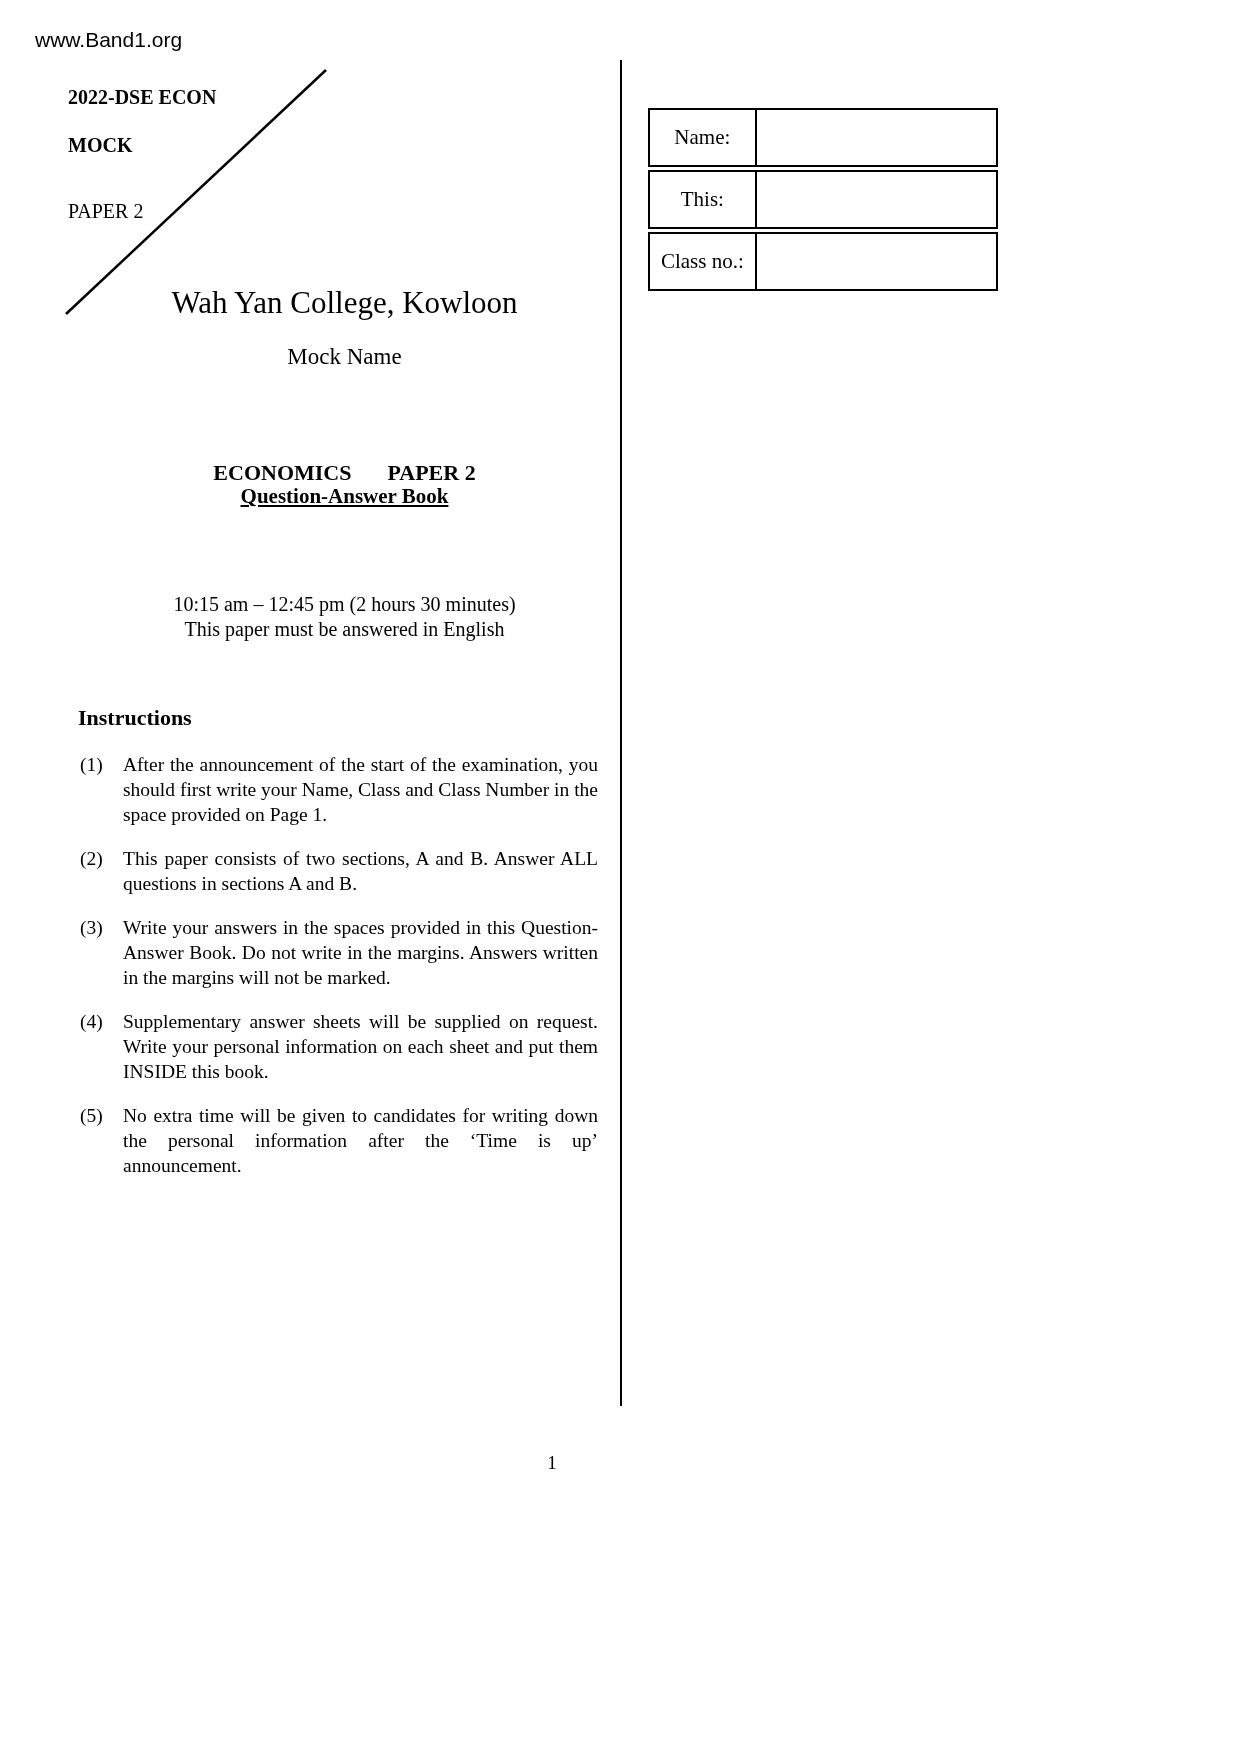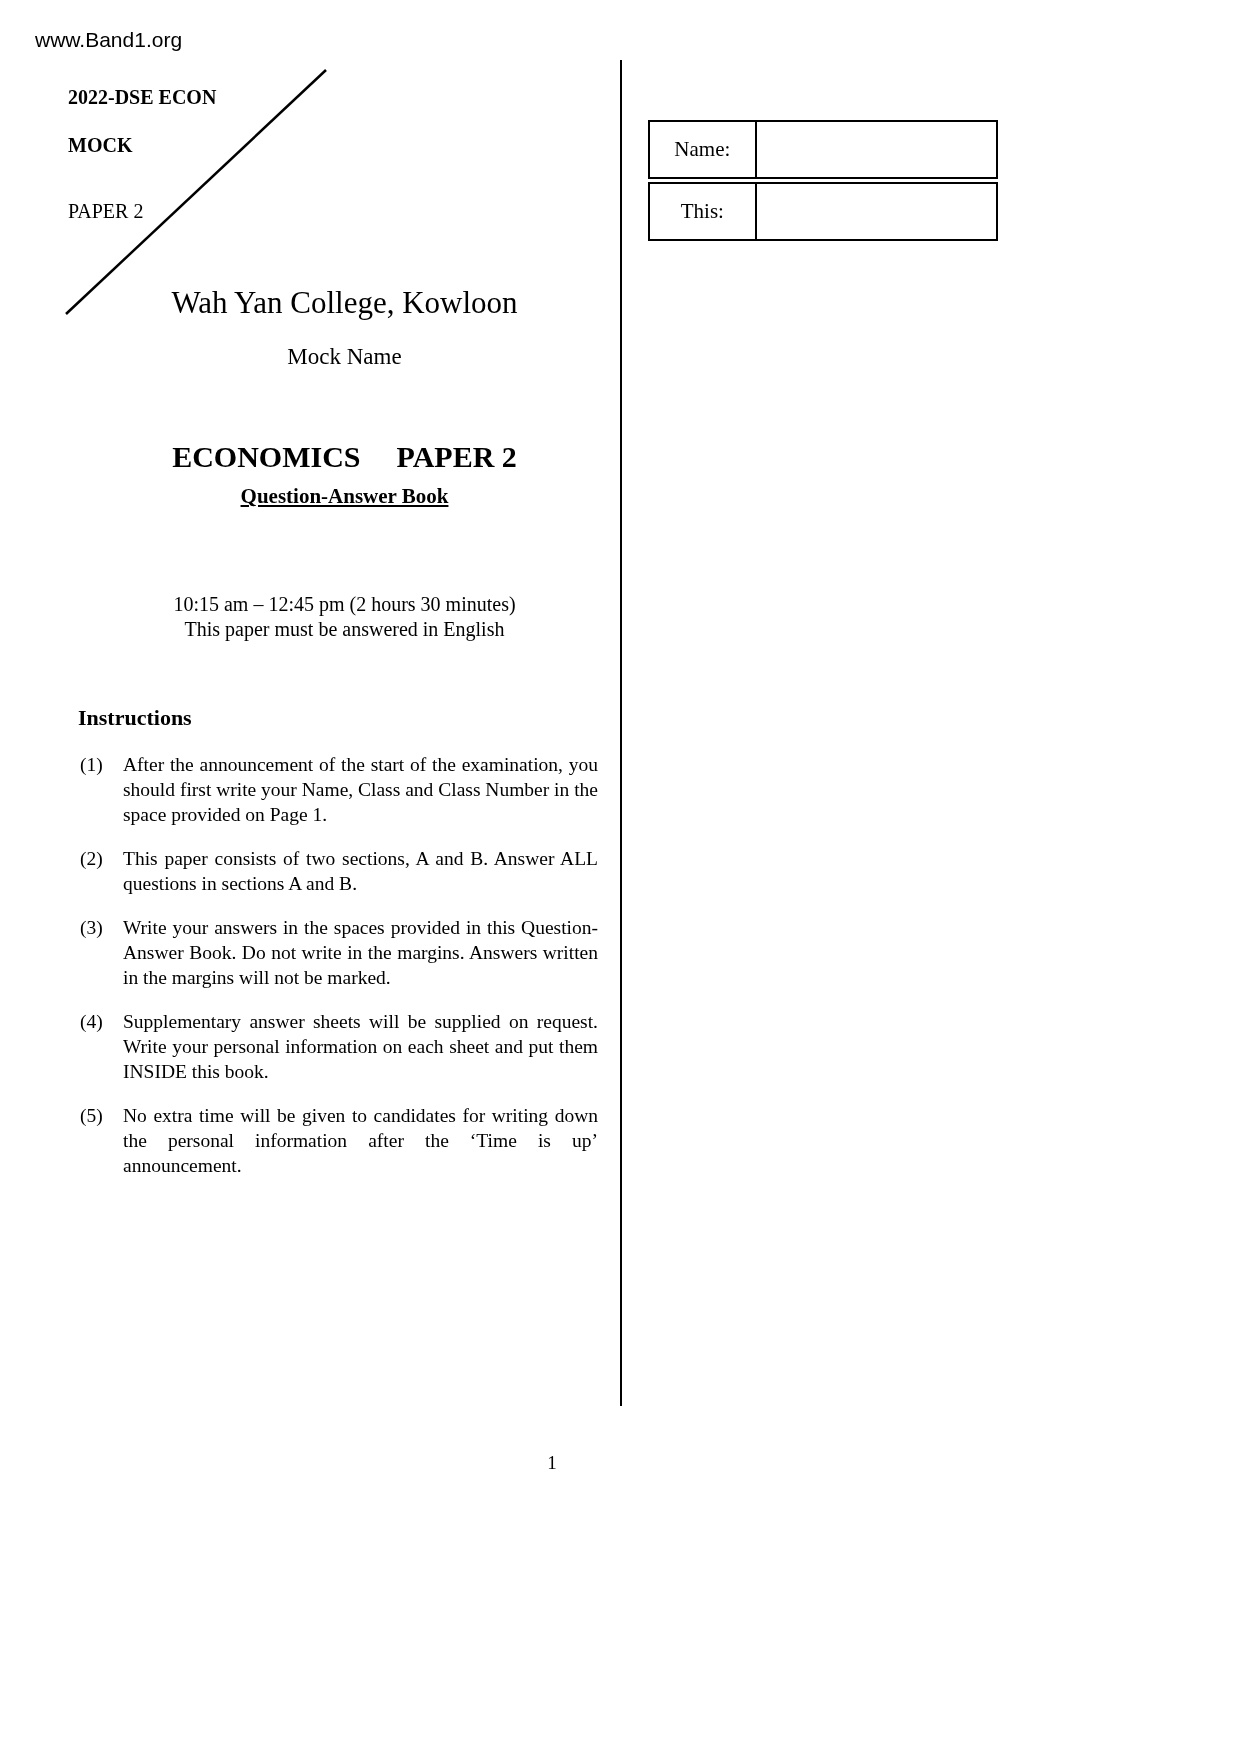--- a/index.html
+++ b/index.html
@@ -20,41 +20,41 @@
     font-size: 21px;
   }
 
   .corner-block { position: absolute; left: 68px; top: 86px; font-size: 20px; line-height: 1.1; }
   .corner-line1 { font-weight: bold; }
   .corner-line2 { font-weight: bold; margin-top: 26px; }
   .corner-line3 { margin-top: 44px; }
 
   .diagonal-wrap { position: absolute; left: 58px; top: 62px; width: 285px; height: 262px; }
 
-  .info-table { position: absolute; left: 648px; top: 120px; width: 350px; }
+  .info-table { position: absolute; left: 648px; top: 108px; width: 350px; }
   .info-row { display: flex; margin-bottom: 3px; }
   .info-label-cell {
     width: 122px; height: 59px;
     border: 2px solid #000;
     display: flex; align-items: center; justify-content: center;
     font-size: 21px;
   }
   .info-value-cell {
     width: 272px; height: 59px;
     border: 2px solid #000;
     border-left: none;
     background: #ffffff;
   }
 
   .content-col { position: absolute; left: 68px; top: 0; width: 553px; }
   .centered { position: absolute; left: 0; width: 553px; text-align: center; }
 
   .school-title { top: 285px; font-size: 31px; }
   .exam-type   { top: 344px; font-size: 23px; }
-  .subject-line{ top: 440px; font-size: 30px; font-weight: bold; }
+  .subject-line{ top: 460px; font-size: 22px; font-weight: bold; }
   .subject-gap { display: inline-block; width: 36px; }
   .book-title  { top: 484px; font-size: 21px; font-weight: bold; text-decoration: underline; }
   .time-line   { top: 577px; font-size: 20px; margin-top: 16px; }
   .lang-line   { top: 618px; font-size: 20px; }
 
   .instructions-title {
     position: absolute; left: 78px; top: 705px;
     font-size: 22px; font-weight: bold;
   }
 
@@ -101,20 +101,24 @@
 
 <div class="info-table">
   <div class="info-row">
     <div class="info-label-cell">Name:</div>
     <div class="info-value-cell"></div>
   </div>
   <div class="info-row">
     <div class="info-label-cell">This:</div>
     <div class="info-value-cell"></div>
   </div>
+  <div class="info-row">
+    <div class="info-label-cell">Class no.:</div>
+    <div class="info-value-cell"></div>
+  </div>
 </div>
 
 <div class="content-col">
   <div class="centered school-title">Wah Yan College, Kowloon</div>
   <div class="centered exam-type">Mock Name</div>
   <div class="centered subject-line">
     <span>ECONOMICS</span><span class="subject-gap"></span><span>PAPER 2</span>
   </div>
   <div class="centered book-title">Question-Answer Book</div>
   <div class="centered time-line">10:15 am – 12:45 pm (2 hours 30 minutes)</div>

